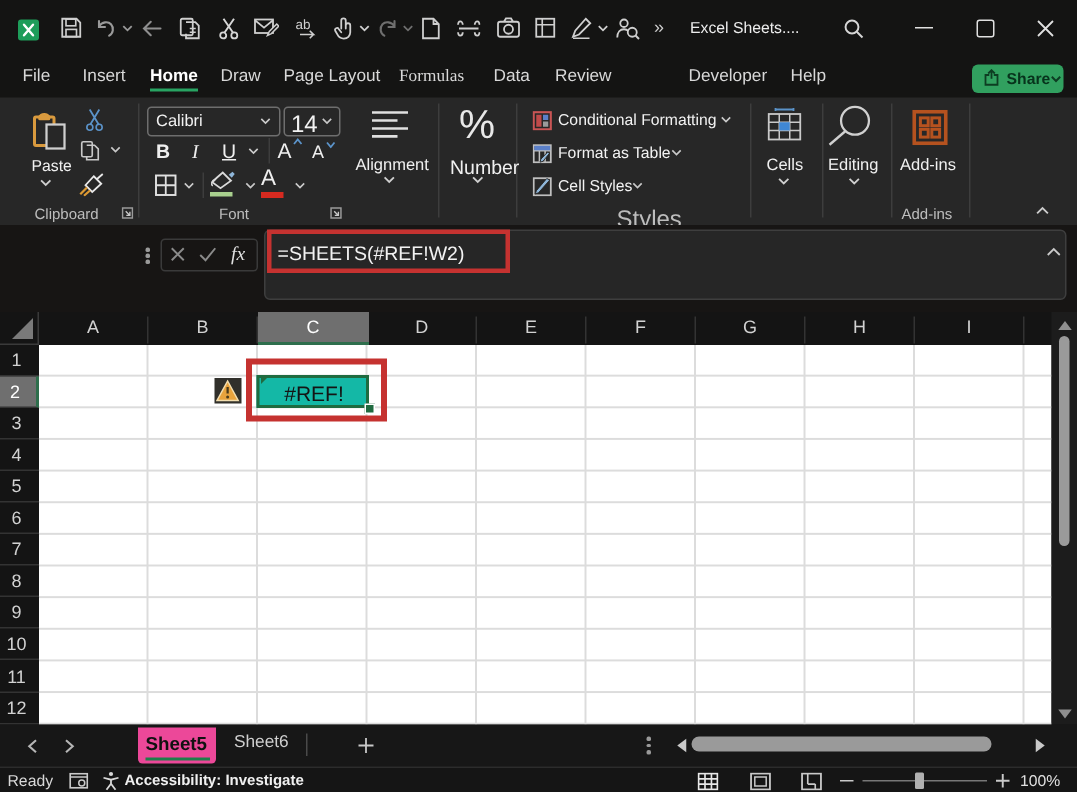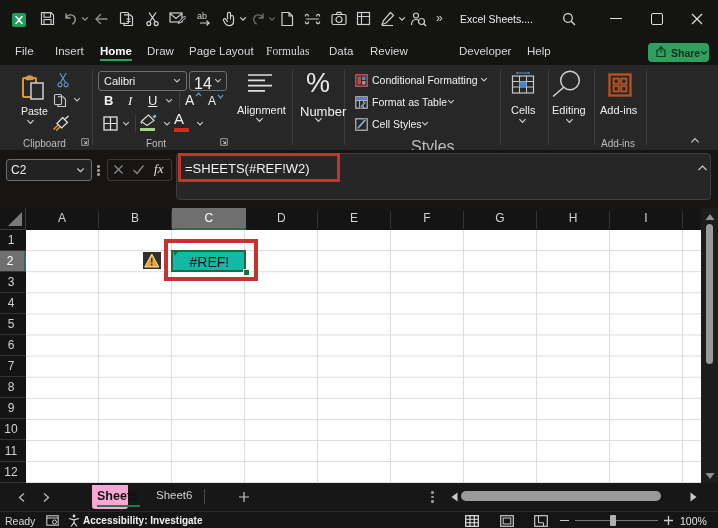--- a/index.html
+++ b/index.html
@@ -327,26 +327,20 @@
   <div class="abs" style="left:600px;top:39px;font-size:11px;color:#f0f0f0;">Add-ins</div>
   <div class="abs" style="left:601px;top:73px;font-size:10px;color:#bdbdbd;">Add-ins</div>
 
   <svg class="abs" style="left:690px;top:72px" width="10" height="7" viewBox="0 0 10 7">
       <path d="M1.4 5.3 L5 1.7 L8.6 5.3" stroke="#c9c9c9" stroke-width="1.2" fill="none"></path>
     </svg>
 </div>
 
 <div class="abs" id="fbar" style="left:0;top:150px;width:718px;height:58px;background:#171514;">
 
-  <div class="abs" style="left:6px;top:9px;width:84px;height:20px;border:1px solid #6e6e6e;border-radius:3px;background:#222;">
-    <div class="abs" style="left:4px;top:3px;font-size:12px;color:#f2f2f2;">C2</div>
-    <svg class="abs" style="left:69px;top:7px" width="9" height="7" viewBox="0 0 9 7">
-        <path d="M1.3 1.5 L4.5 4.7 L7.7 1.5" stroke="#c9c9c9" stroke-width="1.2" fill="none"></path>
-      </svg>
-  </div>
 
   <div class="abs" style="left:97px;top:15px;width:2.5px;height:2.5px;background:#9a9a9a;border-radius:50%;"></div>
   <div class="abs" style="left:97px;top:19px;width:2.5px;height:2.5px;background:#9a9a9a;border-radius:50%;"></div>
   <div class="abs" style="left:97px;top:23px;width:2.5px;height:2.5px;background:#9a9a9a;border-radius:50%;"></div>
 
   <div class="abs" style="left:107px;top:9px;width:63px;height:20px;border:1px solid #3a3a3a;border-radius:3px;">
     <svg class="abs" style="left:5px;top:4px" width="11" height="11" viewBox="0 0 11 11">
         <path d="M1.5 1.5 L9.5 9.5 M9.5 1.5 L1.5 9.5" stroke="#8a8a8a" stroke-width="1.3"></path>
       </svg>
     <svg class="abs" style="left:24px;top:4px" width="13" height="11" viewBox="0 0 13 11">
@@ -436,21 +430,21 @@
 </div>
 
 <div class="abs" id="tabs" style="left:0;top:483px;width:718px;height:28px;background:#171717;">
   <svg class="abs" style="left:17px;top:9px" width="9" height="11" viewBox="0 0 9 11">
       <path d="M7 1.5 L2.5 5.5 L7 9.5" stroke="#b5b5b5" stroke-width="1.4" fill="none"></path>
     </svg>
   <svg class="abs" style="left:42px;top:9px" width="9" height="11" viewBox="0 0 9 11">
       <path d="M2 1.5 L6.5 5.5 L2 9.5" stroke="#b5b5b5" stroke-width="1.4" fill="none"></path>
     </svg>
 
-  <div class="abs" style="left:92px;top:1.5px;width:36px;height:24.5px;background:#f9a8d4;border-radius:0 0 3px 3px;">
+  <div class="abs" style="left:92px;top:1.5px;width:36px;height:24.5px;background:#ec4899;border-radius:0 0 3px 3px;padding-left:16px;">
     <div class="abs" style="left:5px;top:4px;font-size:12.5px;font-weight:bold;color:#111;">Sheet5</div>
     <div class="abs" style="left:5px;top:20px;width:43px;height:2.5px;background:#1e7e4a;"></div>
   </div>
   <div class="abs" style="left:156px;top:6px;font-size:11.5px;color:#cfcfcf;">Sheet6</div>
   <div class="abs" style="left:204px;top:6px;width:1px;height:15px;background:#4a4a4a;"></div>
   <svg class="abs" style="left:238px;top:8px" width="12" height="12" viewBox="0 0 12 12">
       <path d="M6 1 v10 M1 6 h10" stroke="#c9c9c9" stroke-width="1.2"></path>
     </svg>
 
   <div class="abs" style="left:431px;top:8px;width:2.5px;height:2.5px;background:#9a9a9a;border-radius:50%;"></div>

